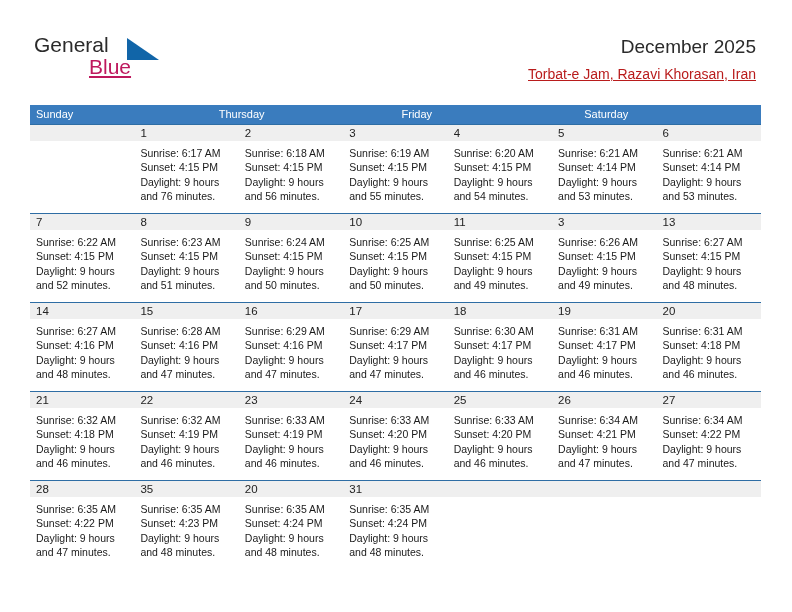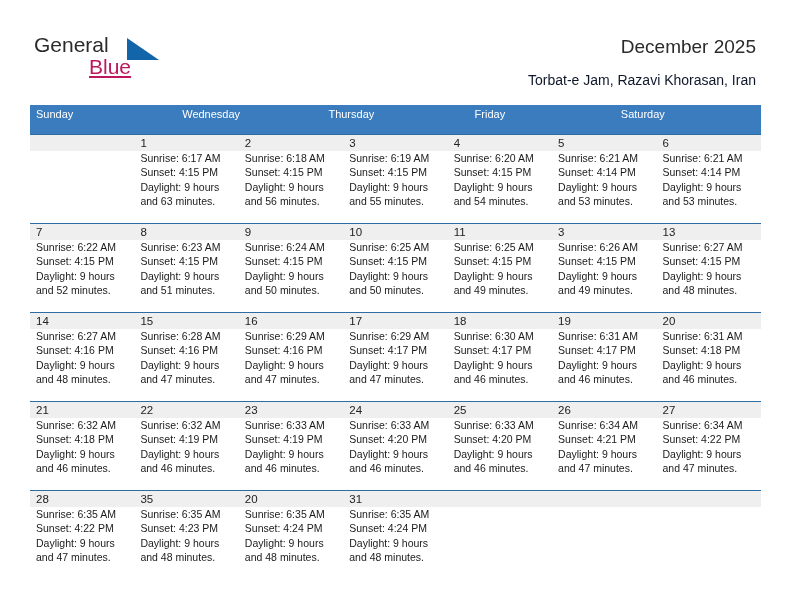--- a/index.html
+++ b/index.html
@@ -70,42 +70,42 @@
   }
   .cal-title {
     font-size: 19px;
     color: #2b2b2b;
     font-weight: normal;
     line-height: 34px;
     white-space: nowrap;
   }
   .cal-subtitle {
     font-size: 14px;
-    color: #0f172a;
+    color: #b91c1c;
     line-height: 20px;
-    margin-top: 6px;
     white-space: nowrap;
+    text-decoration: underline;
   }
 
   
   .calendar {
     position: absolute;
     left: 30px;
     top: 105px;
     width: 731px;
   }
   .weekday-row {
     display: flex;
     width: 731px;
     background: #3a7cbe;
   }
   .weekday {
     flex: 1 1 0;
     box-sizing: border-box;
-    height: 29px;
+    height: 19px;
     line-height: 19px;
     padding-left: 6px;
     font-size: 11px;
     color: #ffffff;
     overflow: hidden;
     white-space: nowrap;
   }
 
   .week-row {
     display: flex;
@@ -125,21 +125,21 @@
     background: #efefef;
     font-size: 11.5px;
     line-height: 16px;
     padding-left: 6px;
     color: #222222;
     box-sizing: border-box;
     overflow: hidden;
     white-space: nowrap;
   }
   .day-body {
-    padding: 0 4px 0 6px;
+    padding: 5px 4px 0 6px;
     height: 72px;
     box-sizing: border-box;
   }
   .day-line {
     font-size: 10.5px;
     line-height: 14.4px;
     color: #1a1a1a;
     white-space: nowrap;
   }
   .day-cell.empty .day-num-band { background: #efefef; }
@@ -160,38 +160,37 @@
     <div class="title-block">
       <div class="cal-title">December 2025</div>
       <div class="cal-subtitle">Torbat-e Jam, Razavi Khorasan, Iran</div>
     </div>
 
   </div>
 
   <div class="calendar">
     <div class="weekday-row" id="weekday-row">
         <div class="weekday">Sunday</div>
-        <div class="weekday">Wednesday</div>
         <div class="weekday">Thursday</div>
         <div class="weekday">Friday</div>
         <div class="weekday">Saturday</div>
       </div>
     <div id="weeks-container">
         <div class="week-row">
           <div class="day-cell empty">
             <div class="day-num-band"></div>
             <div class="day-body"></div>
           </div>
           <div class="day-cell">
             <div class="day-num-band">1</div>
             <div class="day-body">
               <div class="day-line">Sunrise: 6:17 AM</div>
               <div class="day-line">Sunset: 4:15 PM</div>
               <div class="day-line">Daylight: 9 hours</div>
-              <div class="day-line">and 63 minutes.</div>
+              <div class="day-line">and 76 minutes.</div>
             </div>
           </div>
           <div class="day-cell">
             <div class="day-num-band">2</div>
             <div class="day-body">
               <div class="day-line">Sunrise: 6:18 AM</div>
               <div class="day-line">Sunset: 4:15 PM</div>
               <div class="day-line">Daylight: 9 hours</div>
               <div class="day-line">and 56 minutes.</div>
             </div>

